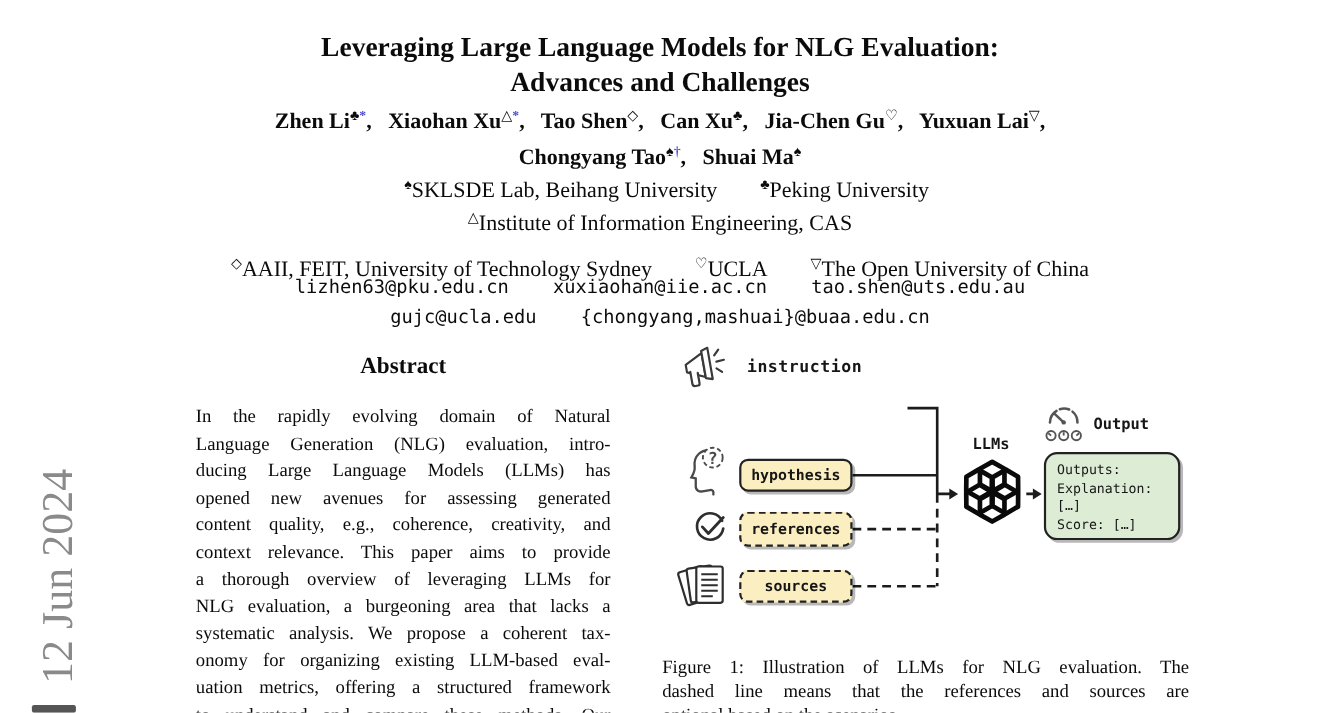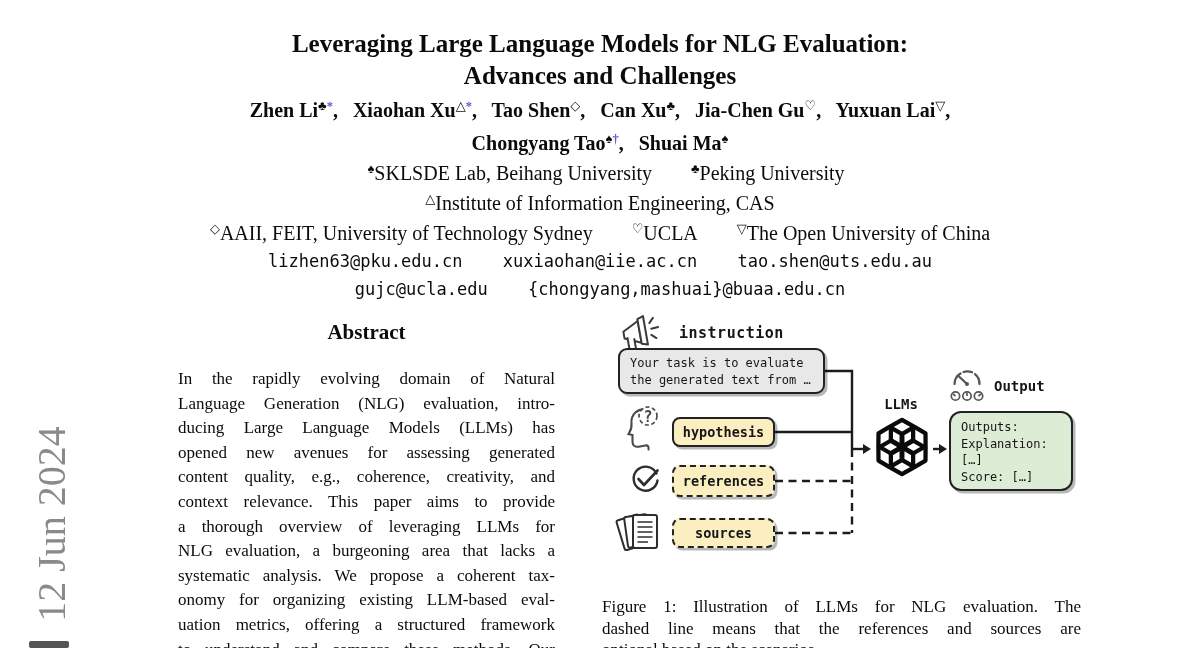--- a/index.html
+++ b/index.html
@@ -22,21 +22,21 @@
   .center-line{position:absolute;left:0;width:1200px;text-align:center;white-space:nowrap;}
   .authors-line{font-size:20px;font-weight:bold;}
   #authors1{top:99px;}
   #authors2{top:132px;text-align:center;}
   .author:not(:last-child){margin-right:10px;}
   .sup{font-size:13px;position:relative;top:-7px;vertical-align:baseline;line-height:0;}
   .mark{font-size:12.5px;color:var(--footnote-mark);}
   .affil-line{font-size:20px;}
   #affil1{top:162px;padding-left:12px;}
   #affil2{top:192px;}
-  #affil3{top:222px;}
+  #affil3{top:234px;}
   .affil-item:not(:last-child){margin-right:34px;}
   .email-line{font-family:"DejaVu Sans Mono","Liberation Mono",monospace;font-size:17px;}
   #emails1{top:251px;}
   #emails2{top:279px;}
   .email-item:not(:last-child){margin-right:30px;}
 
   
   #abstract-heading{position:absolute;left:178px;top:320px;width:377px;text-align:center;
     font-size:21px;font-weight:bold;}
   #abstract-body{position:absolute;left:178px;top:367px;width:377px;font-size:17px;}
@@ -214,24 +214,20 @@
       <circle cx="19" cy="29" r="4.2"></circle>
       <circle cx="30.5" cy="29" r="4.2"></circle>
       <path d="M7.5 29 L5 26.8 M19 29 L19 26 M30.5 29 L33 26.8" fill="none"></path>
     </g>
   </svg>
 
   <div class="fig-label" id="lbl-instruction">instruction</div>
   <div class="fig-label" id="lbl-llms">LLMs</div>
   <div class="fig-label" id="lbl-output">Output</div>
 
-  <div class="fig-box" id="box-instruction">
-    <div>Your task is to evaluate</div>
-    <div>the generated text from …</div>
-  </div>
   <div class="fig-box input-box" id="box-hypothesis">hypothesis</div>
   <div class="fig-box input-box" id="box-references">references</div>
   <div class="fig-box input-box" id="box-sources">sources</div>
   <div class="fig-box" id="box-output">
     <div>Outputs:</div>
     <div>Explanation:</div>
     <div>[…]</div>
     <div>Score: […]</div>
   </div>
 </div>

